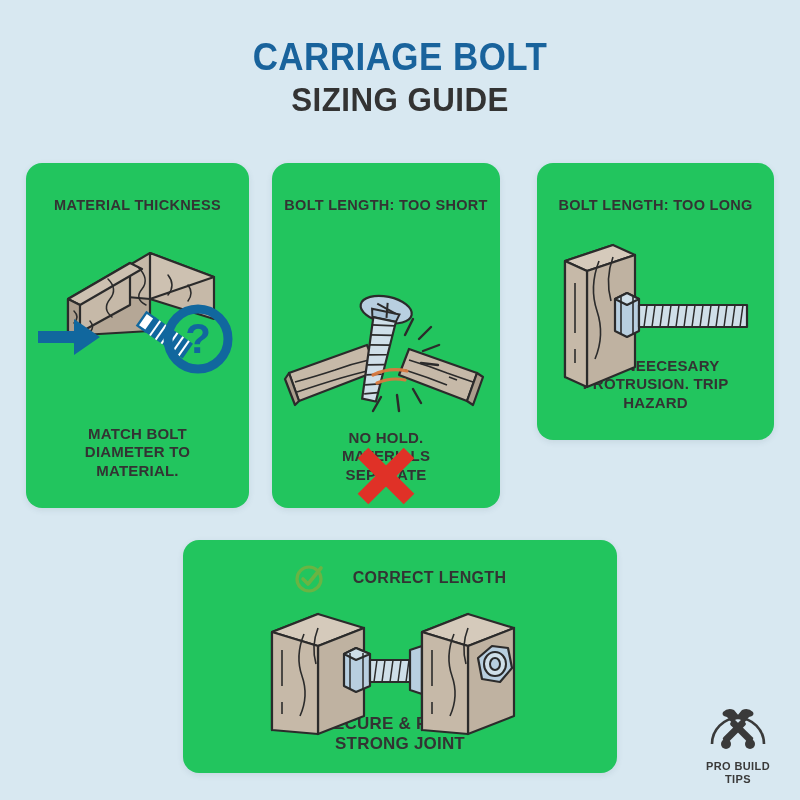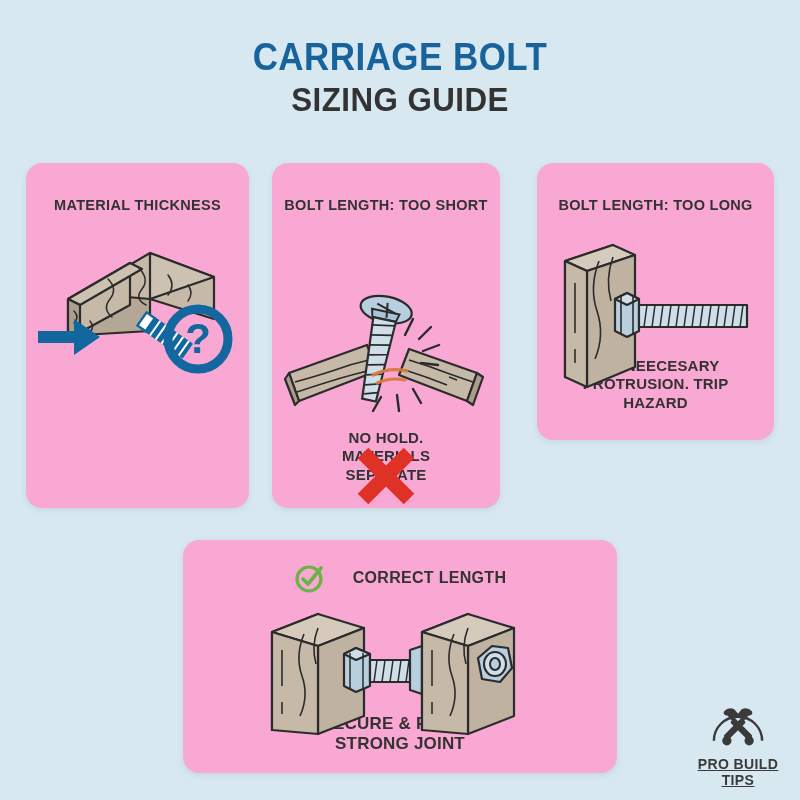--- a/index.html
+++ b/index.html
@@ -22,21 +22,21 @@
   }
   .title-line2 {
     font-size:34px; font-weight:bold; color:#333333;
     letter-spacing:0.5px; line-height:1.25;
     font-family:"Liberation Sans Narrow","Liberation Sans",sans-serif;
     transform:scaleX(0.92); transform-origin:center;
   }
 
   
   .card {
-    position:absolute; background:#f9a8d4; border-radius:16px;
+    position:absolute; background:#22c55e; border-radius:16px;
     box-shadow:0 2px 6px rgba(40,70,90,0.10);
     display:flex; flex-direction:column; align-items:center;
   }
   .card-1 { left:26px;  top:163px; width:223px; height:345px; }
   .card-2 { left:272px; top:163px; width:228px; height:345px;gap:32px; }
   .card-3 { left:537px; top:163px; width:237px; height:277px; }
   .card-4 { left:183px; top:540px; width:434px; height:233px; }
 
   .card-title {
     font-size:14.5px; font-weight:bold; color:#333333;
@@ -62,25 +62,24 @@
 
   .check-row {
     display:flex; align-items:center; justify-content:center;
     gap:27px; margin-top:22px;
   }
 
   
   .logo { position:absolute; left:690px; top:700px; width:96px; height:88px;
           display:flex; flex-direction:column; align-items:center; }
   .logo-text {
-    font-size:14px; font-weight:bold; color:#3a3a3a;
+    font-size:11px; font-weight:bold; color:#3a3a3a;
     text-align:center; line-height:1.15; letter-spacing:0.4px;
     white-space:pre-line; margin-top:2px;
     font-family:"Liberation Sans Narrow","Liberation Sans",sans-serif;
-    text-decoration:underline;
   }
 </style>
 </head>
 <body>
 
 <div class="stage">
 
   <div class="title-block">
     <div class="title-line1">CARRIAGE BOLT</div>
     <div class="title-line2">SIZING GUIDE</div>
@@ -124,20 +123,23 @@
               <path d="M51 -9 L51 9"></path>
           </g>
         </g>
 
         <g>
           <circle cx="160" cy="112" r="30" fill="none" stroke="#11679e" stroke-width="9"></circle>
           <text x="160" y="126" text-anchor="middle" font-size="42" font-weight="bold" fill="#11679e" font-family="Liberation Sans, sans-serif">?</text>
         </g>
       </svg>
     </div>
+    <div class="caption">MATCH BOLT
+DIAMETER TO
+MATERIAL.</div>
   </div>
 
   <div class="card card-2">
     <div class="card-title">BOLT LENGTH: TOO SHORT</div>
     <div class="art">
       <svg width="210" height="180" viewBox="0 0 210 180" style="top:16px;">
 
         <g stroke="#2b2b2b" stroke-width="2.2" stroke-linejoin="round">
           <path d="M8 112 L86 84 L96 110 L18 140 Z" fill="#c6b9a8"></path>
           <path d="M8 112 L18 140 L14 144 L4 118 Z" fill="#ab9d8c"></path>

